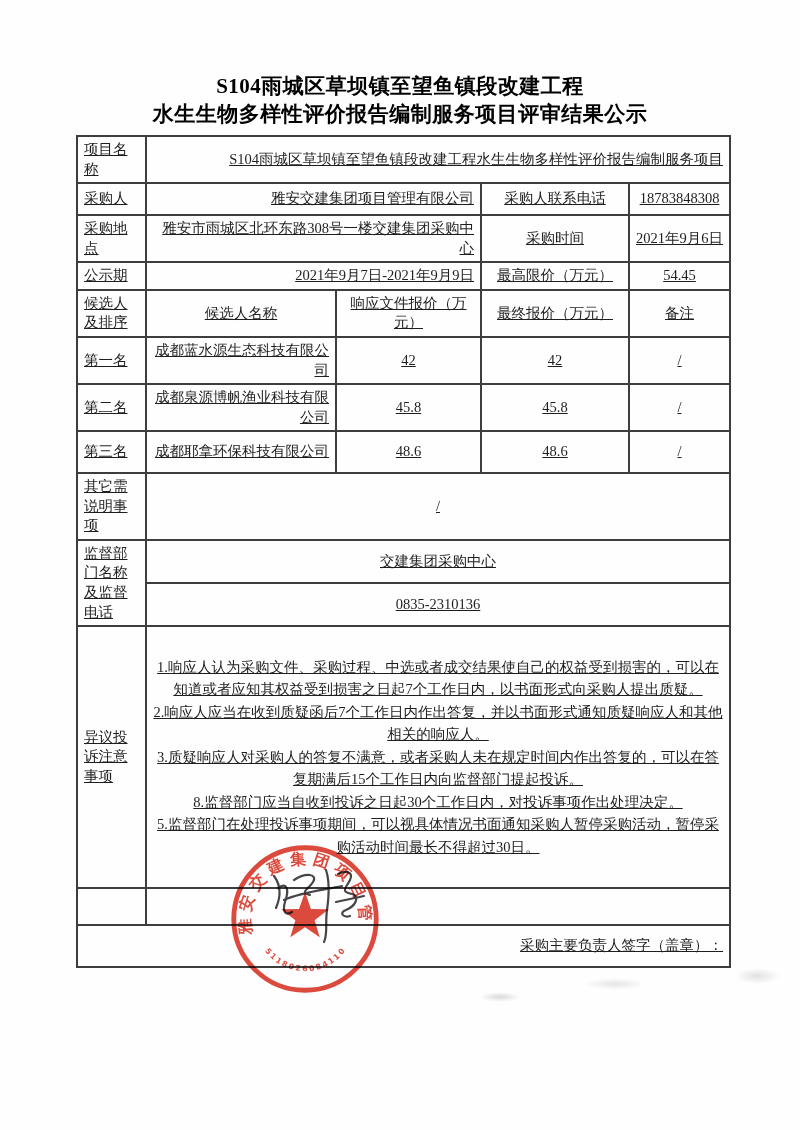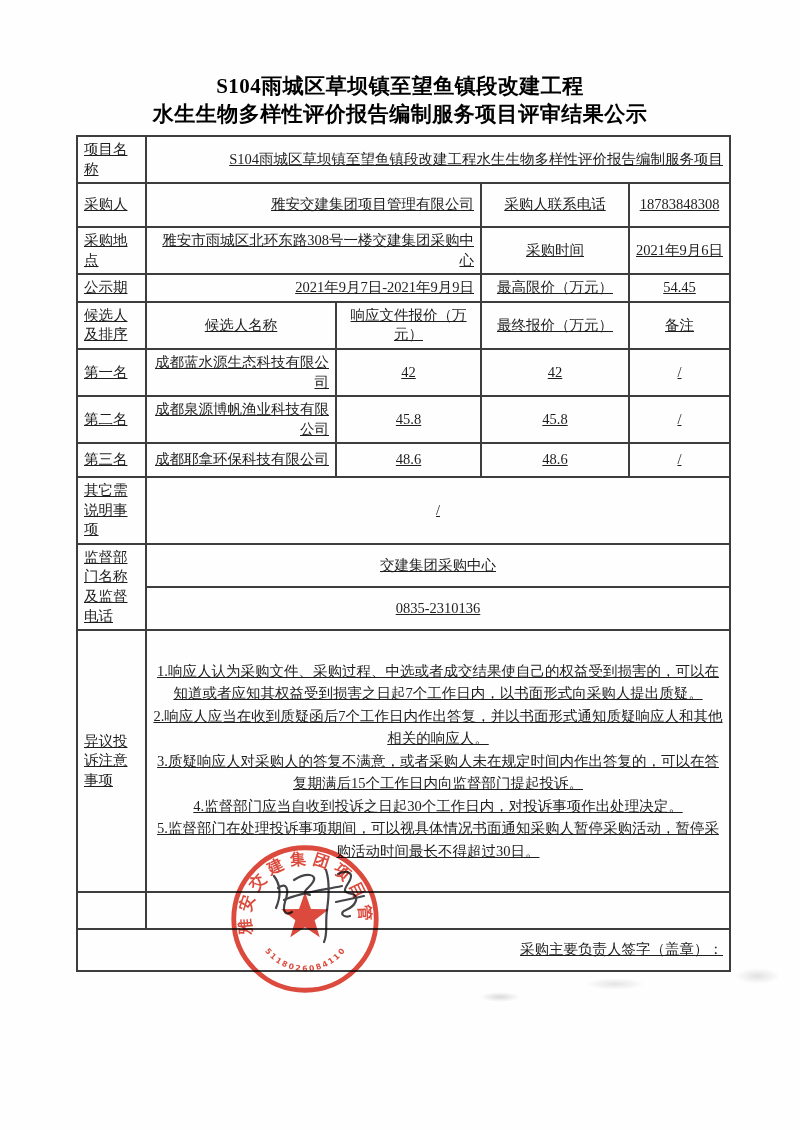--- a/index.html
+++ b/index.html
@@ -79,21 +79,21 @@
         <col style="width:190px">
         <col style="width:145px">
         <col style="width:148px">
         <col style="width:101px">
     </colgroup>
     <tbody>
       <tr style="height:47px">
         <td class="lbl">项目名称</td>
         <td class="lft vtop" colspan="4">S104雨城区草坝镇至望鱼镇段改建工程水生生物多样性评价报告编制服务项目</td>
       </tr>
-      <tr style="height:44px">
+      <tr style="height:32px">
         <td class="lbl">采购人</td>
         <td class="lft" colspan="2">雅安交建集团项目管理有限公司</td>
         <td class="ctr">采购人联系电话</td>
         <td class="ctr">18783848308</td>
       </tr>
       <tr style="height:47px">
         <td class="lbl">采购地点</td>
         <td class="lft" colspan="2">雅安市雨城区北环东路308号一楼交建集团采购中心</td>
         <td class="ctr">采购时间</td>
         <td class="ctr">2021年9月6日</td>
@@ -118,21 +118,21 @@
         <td class="ctr">42</td>
         <td class="ctr">/</td>
       </tr>
       <tr style="height:40px">
         <td class="lbl">第二名</td>
         <td class="lft">成都泉源博帆渔业科技有限公司</td>
         <td class="ctr">45.8</td>
         <td class="ctr">45.8</td>
         <td class="ctr">/</td>
       </tr>
-      <tr style="height:34px">
+      <tr style="height:42px">
         <td class="lbl">第三名</td>
         <td class="lft">成都耶拿环保科技有限公司</td>
         <td class="ctr">48.6</td>
         <td class="ctr">48.6</td>
         <td class="ctr">/</td>
       </tr>
       <tr style="height:43px">
         <td class="lbl">其它需说明事项</td>
         <td class="ctr" colspan="4">/</td>
       </tr>
@@ -142,21 +142,21 @@
       </tr>
       <tr style="height:40px">
         <td class="ctr" colspan="4">0835-2310136</td>
       </tr>
       <tr style="height:262px">
         <td class="lbl">异议投诉注意事项</td>
         <td class="notice-cell" colspan="4">
           <p>1.响应人认为采购文件、采购过程、中选或者成交结果使自己的权益受到损害的，可以在知道或者应知其权益受到损害之日起7个工作日内，以书面形式向采购人提出质疑。</p>
           <p>2.响应人应当在收到质疑函后7个工作日内作出答复，并以书面形式通知质疑响应人和其他相关的响应人。</p>
           <p>3.质疑响应人对采购人的答复不满意，或者采购人未在规定时间内作出答复的，可以在答复期满后15个工作日内向监督部门提起投诉。</p>
-          <p>4.监督部门应当自收到投诉之日起30个工作日内，对投诉事项作出处理决定。</p>
+          <p>8.监督部门应当自收到投诉之日起30个工作日内，对投诉事项作出处理决定。</p>
           <p>5.监督部门在处理投诉事项期间，可以视具体情况书面通知采购人暂停采购活动，暂停采购活动时间最长不得超过30日。</p>
         </td>
       </tr>
       <tr style="height:37px">
         <td class="lbl"></td>
         <td colspan="4"></td>
       </tr>
       <tr style="height:42px">
         <td class="lft sig-cell" colspan="5">采购主要负责人签字（盖章）：</td>
       </tr>

